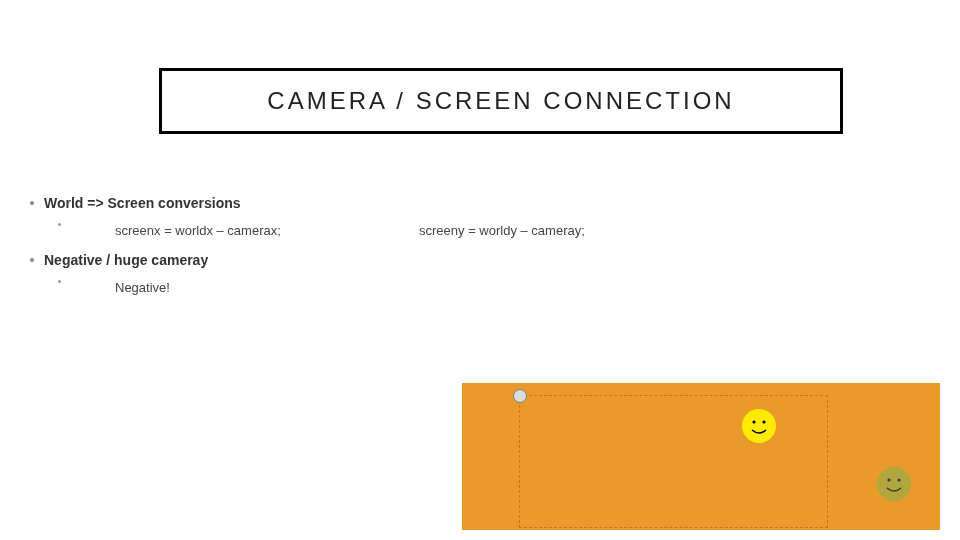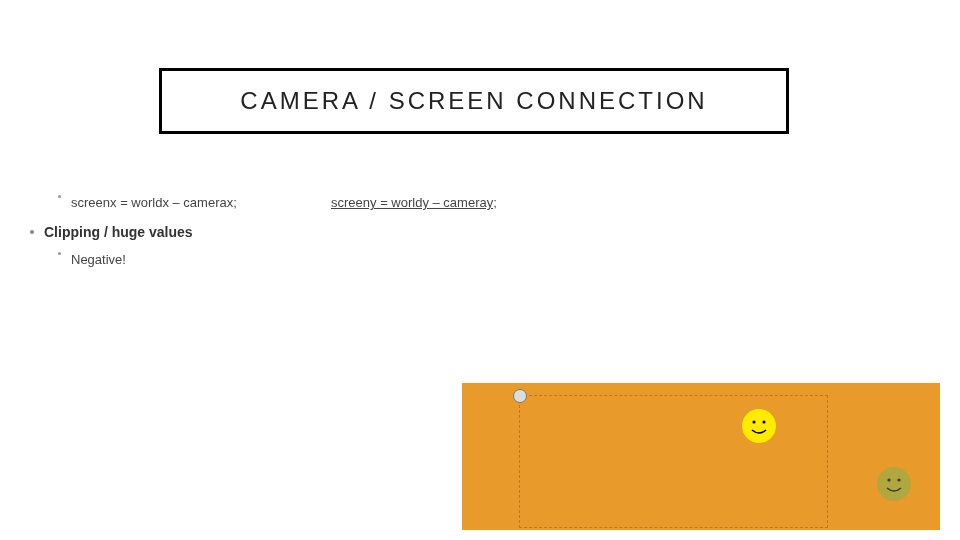--- a/index.html
+++ b/index.html
@@ -1,31 +1,31 @@
 <!DOCTYPE html>
 <html><head>
 <meta charset="utf-8">
 <style>
   html,body{margin:0;padding:0;width:960px;height:540px;background:#fff;
             font-family:Arial,Helvetica,sans-serif;color:#333;}
   .slide{position:relative;width:960px;height:540px;}
-  .title-box{position:absolute;left:159px;top:68px;width:630px;height:66px;
+  .title-box{position:absolute;left:159px;top:68px;width:684px;height:66px;
              border:3px solid #000;box-sizing:border-box;
              display:flex;align-items:center;justify-content:center;}
   .title-box span{font-size:24px;letter-spacing:3px;color:#222;}
   .content{position:absolute;left:30px;top:195px;width:900px;font-size:14px;}
   ul.top{list-style:none;margin:0;padding:0;}
   ul.top>li{margin-bottom:6px;}
   ul.top>li>.hdr{display:flex;align-items:center;font-weight:bold;margin-bottom:12px;}
   .dot{width:4px;height:4px;border-radius:50%;background:#888;margin-right:10px;flex:0 0 auto;}
   .dot-s{width:3px;height:3px;border-radius:50%;background:#999;margin-right:10px;flex:0 0 auto;}
   ul.sub{list-style:none;margin:0 0 14px 0;padding:0 0 0 28px;}
-  ul.sub>li{display:flex;align-items:flex-start;font-size:13px;color:#444;margin-bottom:4px;}
+  ul.sub>li{display:flex;align-items:flex-start;font-size:13px;color:#444;margin-bottom:4px;gap:44px;}
   .col1{display:inline-block;min-width:200px;}
-  .col2{display:inline-block;margin-left:60px;text-decoration:underline;}
+  .col2{display:inline-block;margin-left:60px;}
   
   .diagram{position:absolute;left:462px;top:383px;width:478px;height:147px;
            background:#e89a2b;}
   .dashbox{position:absolute;left:57px;top:12px;width:309px;height:133px;
            border:1.5px dashed #c9741b;box-sizing:border-box;}
   .handle{position:absolute;left:51px;top:6px;width:12px;height:12px;
           border-radius:50%;background:#dcdcdc;border:1px solid #7a7a7a;}
   .smile{position:absolute;width:34px;height:34px;border-radius:50%;
          display:flex;align-items:center;justify-content:center;}
   .smile svg{display:block;}
@@ -36,32 +36,36 @@
 <body>
 <div class="slide">
 
   <div class="title-box">
     <span>CAMERA / SCREEN CONNECTION</span>
   </div>
 
   <div class="content">
     <ul class="top">
       <li>
+        <div class="hdr">
+          <span class="dot"></span>
+          <span>World =&gt; Screen conversions</span>
+        </div>
         <ul class="sub">
           <li>
             <span class="dot-s"></span>
             <span class="col1">screenx = worldx – camerax;</span>
             <span class="col2">screeny = worldy – cameray;</span>
           </li>
         </ul>
       </li>
       <li>
         <div class="hdr">
           <span class="dot"></span>
-          <span>Clipping / huge values</span>
+          <span>Negative / huge cameray</span>
         </div>
         <ul class="sub">
           <li>
             <span class="dot-s"></span>
             <span class="col1">Negative!</span>
           </li>
         </ul>
       </li>
     </ul>
   </div>

